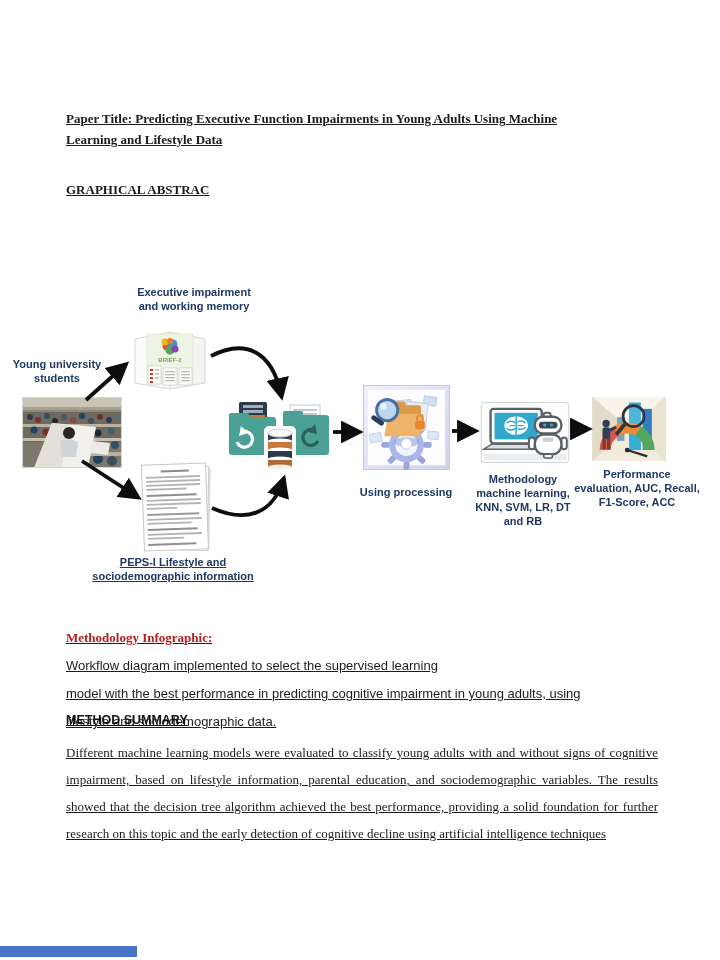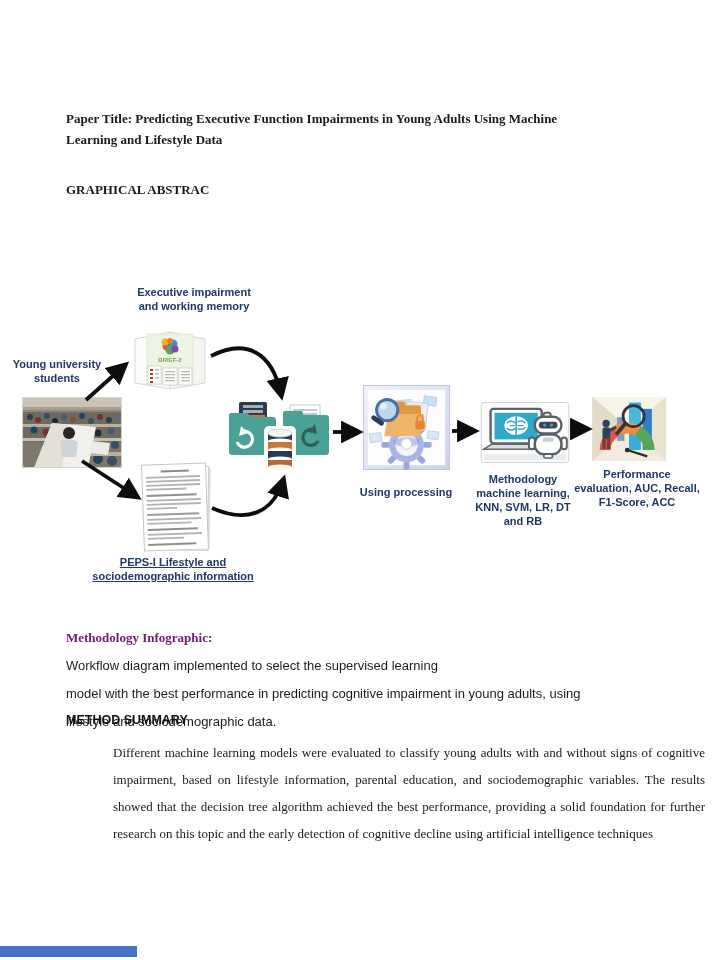--- a/index.html
+++ b/index.html
@@ -1,24 +1,24 @@
 <!DOCTYPE html>
 <html><head>
 <meta charset="utf-8">
 <style>
   html,body{margin:0;padding:0;}
   body{width:720px;height:960px;background:#ffffff;position:relative;overflow:hidden;
        font-family:"Liberation Serif",serif;color:#1a1a1a;}
-  .abs{position:absolute;}
+  .abs{position:absolute;text-decoration:underline;}
   .title{left:66px;top:108px;width:580px;font:bold 13px/21px "Liberation Serif",serif;white-space:pre-line;}
   .ga-head{left:66px;top:181px;font:bold 13px/18px "Liberation Serif",serif;}
   .caption{left:66px;top:596px;width:600px;font:13px/28px "Liberation Sans",sans-serif;color:#1c1c1c;white-space:pre-line;}
-  .caption .cap-label{font:bold 13px/28px "Liberation Serif",serif;color:#701a75;}
+  .caption .cap-label{font:bold 13px/28px "Liberation Serif",serif;color:#b91c1c;}
   .ms-head{left:66px;top:712px;font:bold 12.5px/16px "Liberation Sans",sans-serif;color:#111;}
-  .ms-text{left:66px;top:739px;width:592px;font:13px/27px "Liberation Serif",serif;text-align:justify;margin-left:47px;}
+  .ms-text{left:66px;top:739px;width:592px;font:13px/27px "Liberation Serif",serif;text-align:justify;}
   .dlabel{position:absolute;transform:translateX(-50%);width:180px;text-align:center;
           font:bold 11px/14px "Liberation Sans",sans-serif;color:#1f3864;white-space:pre-line;}
   .icon-box{position:absolute;}
   .icon-box svg{display:block;width:100%;height:100%;}
   .arrow-layer{position:absolute;left:0;top:0;width:720px;height:960px;pointer-events:none;}
   .accent-bar{left:0;top:946px;width:137px;height:11px;background:#4673c5;}
 </style>
 </head>
 <body>
 

